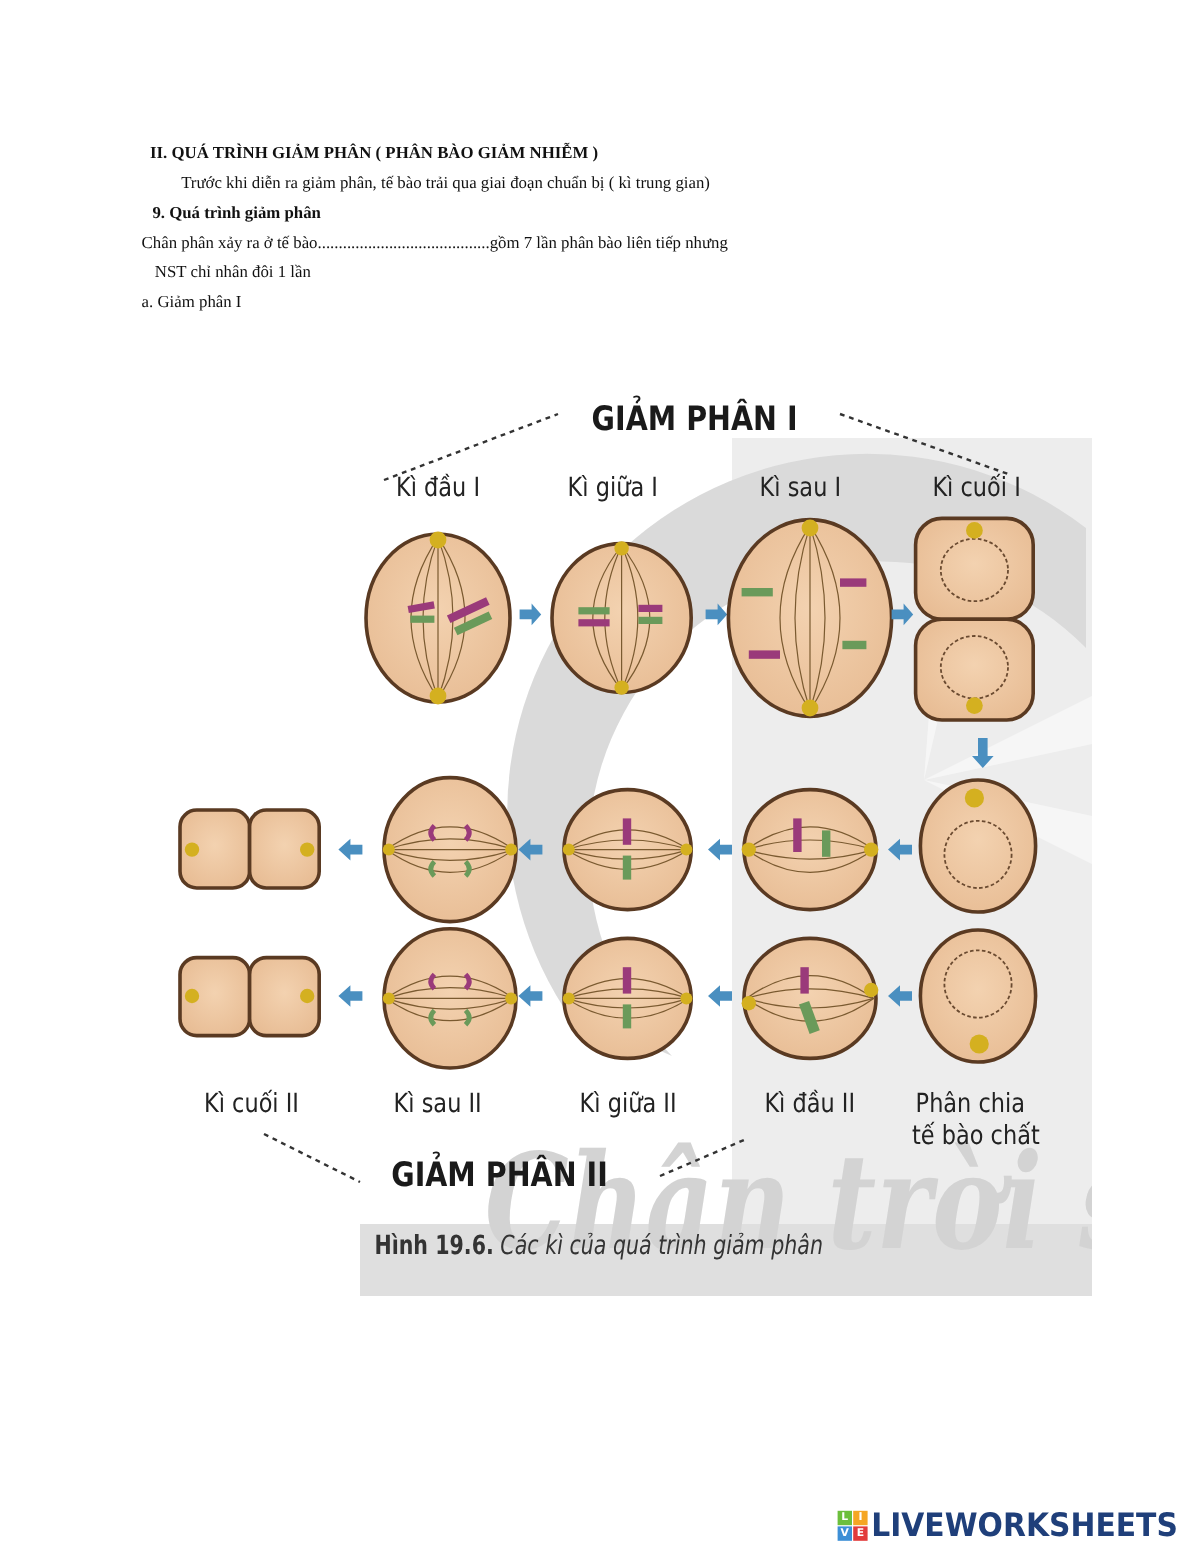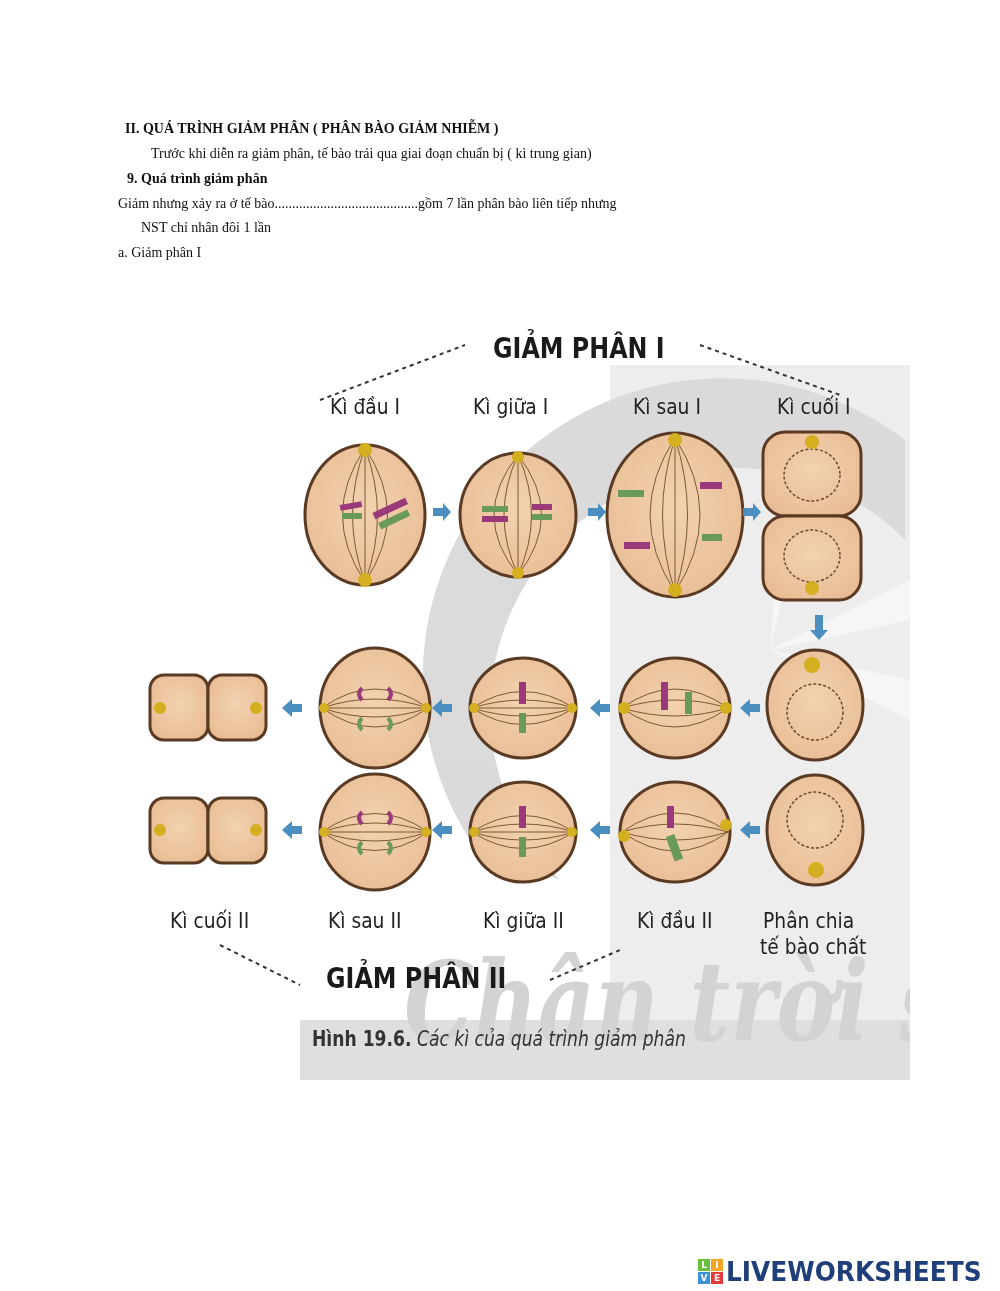--- a/index.html
+++ b/index.html
@@ -17,23 +17,23 @@
   .logo-grid span { font-family:"DejaVu Sans", sans-serif; font-weight:bold; font-size:9px; color:#fff; display:flex; align-items:center; justify-content:center; }
   .logo-text { font-family:"DejaVu Sans", sans-serif; font-weight:bold; font-size:27px; color:#1f3f7a; letter-spacing:0px; transform:scaleX(0.92); transform-origin:left center; }
 </style>
 </head>
 <body>
 
 <div class="txt bold" style="left:125px; top:118px;">II. QUÁ TRÌNH GIẢM PHÂN ( PHÂN BÀO GIẢM NHIỄM )</div>
 <div class="txt" style="left:127px; top:143px;margin-left:24px;">Trước khi diễn ra giảm phân, tế bào trải qua giai đoạn chuẩn bị ( kì trung gian)</div>
 <div class="txt bold" style="left:127px; top:168px;">9. Quá trình giảm phân</div>
 <div class="txt" style="left:118px; top:193px;">
-  <span>Giảm nhưng xảy ra ở tế bào</span><span>.........................................</span><span>gồm 7 lần phân bào liên tiếp nhưng</span>
+  <span>Chân phân xảy ra ở tế bào</span><span>.........................................</span><span>gồm 7 lần phân bào liên tiếp nhưng</span>
 </div>
-<div class="txt" style="left:141px; top:217px;">NST chỉ nhân đôi 1 lần</div>
+<div class="txt" style="left:129px; top:217px;">NST chỉ nhân đôi 1 lần</div>
 <div class="txt" style="left:118px; top:242px;text-align:right;">a. Giảm phân I</div>
 
 <div id="figure">
   <svg width="770" height="760" viewBox="0 0 770 760" style="position:absolute;left:0;top:0;">
     <defs>
       <radialGradient id="cellg" cx="50%" cy="45%" r="60%">
         <stop offset="0%" stop-color="#f3d2b0"></stop>
         <stop offset="100%" stop-color="#e8bd95"></stop>
       </radialGradient>
     </defs>

